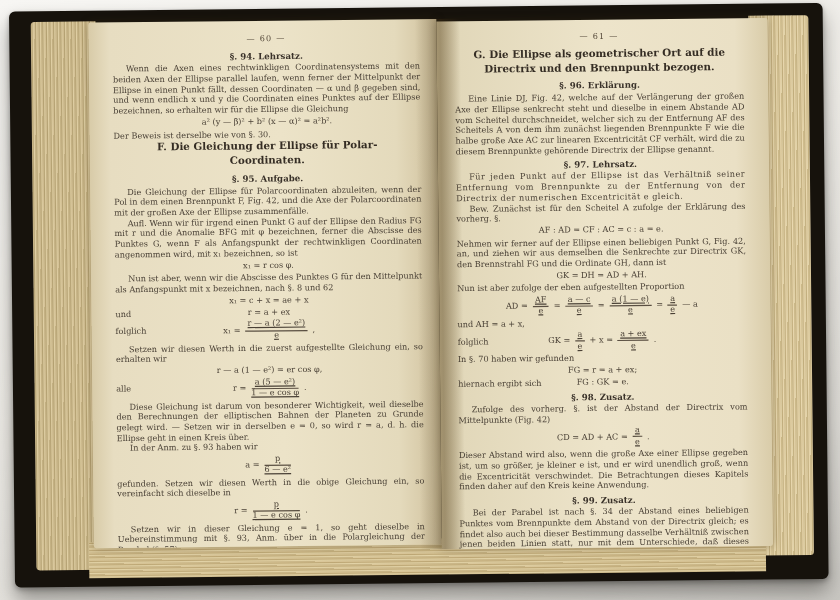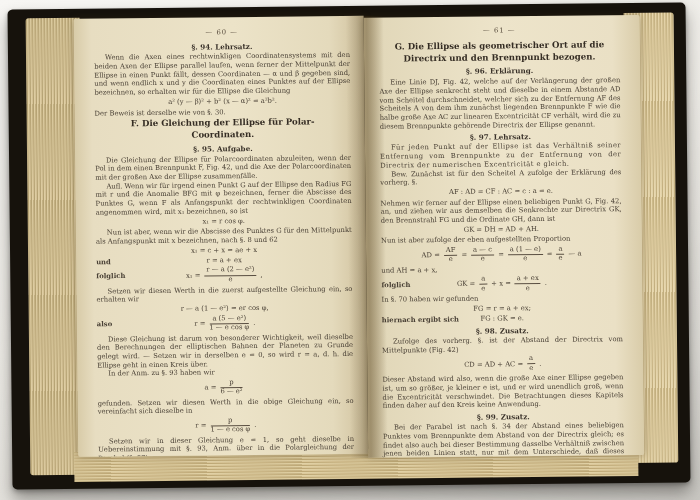--- a/index.html
+++ b/index.html
@@ -45,22 +45,22 @@
   }
   .page-right .text { padding:10px 20px 6px 15px; }
   .folio { text-align:center; letter-spacing:1px; margin:0 0 5px 0; color:#55493a; }
   .sec-head { text-align:center; font-weight:bold; font-size:7.2px; margin:2.5px 0 1.5px; color:#3a322a; }
   .chap-head { text-align:center; font-weight:bold; font-size:8.6px; line-height:1.38; margin:1px 8px 3px; color:#352d24; }
   p { margin:0; }
   .ind { text-indent:11px; }
   .sp { letter-spacing:.4px; }
   .formula { text-align:center; margin:1.5px 0; }
   .frow { position:relative; }
-  .frow .lbl { position:absolute; left:0; top:50%; transform:translateY(-50%); text-align:left;font-weight:bold; }
-  .frac { display:inline-block; vertical-align:middle; text-align:center; line-height:1.15; margin:0 2px; }
+  .frow .lbl { position:absolute; left:0; top:50%; transform:translateY(-50%); text-align:left; }
+  .frac { display:inline-block; vertical-align:middle; text-align:center; line-height:1.15; margin:0 2px;text-decoration:underline; }
   .frac .num { display:block; border-bottom:.7px solid #5a4f42; padding:0 2px .5px; }
   .frac .den { display:block; padding-top:.5px; }
   .fpre { margin-right:2px; } .fpost { margin-left:2px; } .fmid { margin:0 2px; }
 </style>
 </head>
 <body>
 
 <div class="book">
   <div class="edges-left"></div>
   <div class="edges-right"></div>
@@ -84,21 +84,21 @@
         <span class="lbl">und</span>
         <span>r = a + ex</span>
       </div>
       <div class="formula frow">
         <span class="lbl">folglich</span>
         <span class="fpre">x₁ =</span><span class="frac"><span class="num">r — a (2 — e²)</span><span class="den">e</span></span><span class="fpost">,</span>
       </div>
       <p class="ind">Setzen wir diesen Werth in die zuerst aufgestellte Gleichung ein, so erhalten wir</p>
       <div class="formula">r — a (1 — e²) = er cos φ,</div>
       <div class="formula frow">
-        <span class="lbl">also</span>
+        <span class="lbl">alle</span>
         <span class="fpre">r =</span><span class="frac"><span class="num">a (5 — e²)</span><span class="den">1 — e cos φ</span></span><span class="fpost">.</span>
       </div>
       <p class="ind">Diese Gleichung ist darum von besonderer Wichtigkeit, weil dieselbe den Berechnungen der elliptischen Bahnen der Planeten zu Grunde gelegt wird. — Setzen wir in derselben e = 0, so wird r = a, d. h. die Ellipse geht in einen Kreis über.</p>
       <p class="ind">In der Anm. zu §. 93 haben wir</p>
       <div class="formula">
         <span class="fpre">a =</span><span class="frac"><span class="num">p</span><span class="den">6 — e²</span></span><span class="fpost"></span>
       </div>
       <p>gefunden.  Setzen wir diesen Werth in die obige Gleichung ein, so vereinfacht sich dieselbe in</p>
       <div class="formula">
         <span class="fpre">r =</span><span class="frac"><span class="num">p</span><span class="den">1 — e cos φ</span></span><span class="fpost">.</span>

